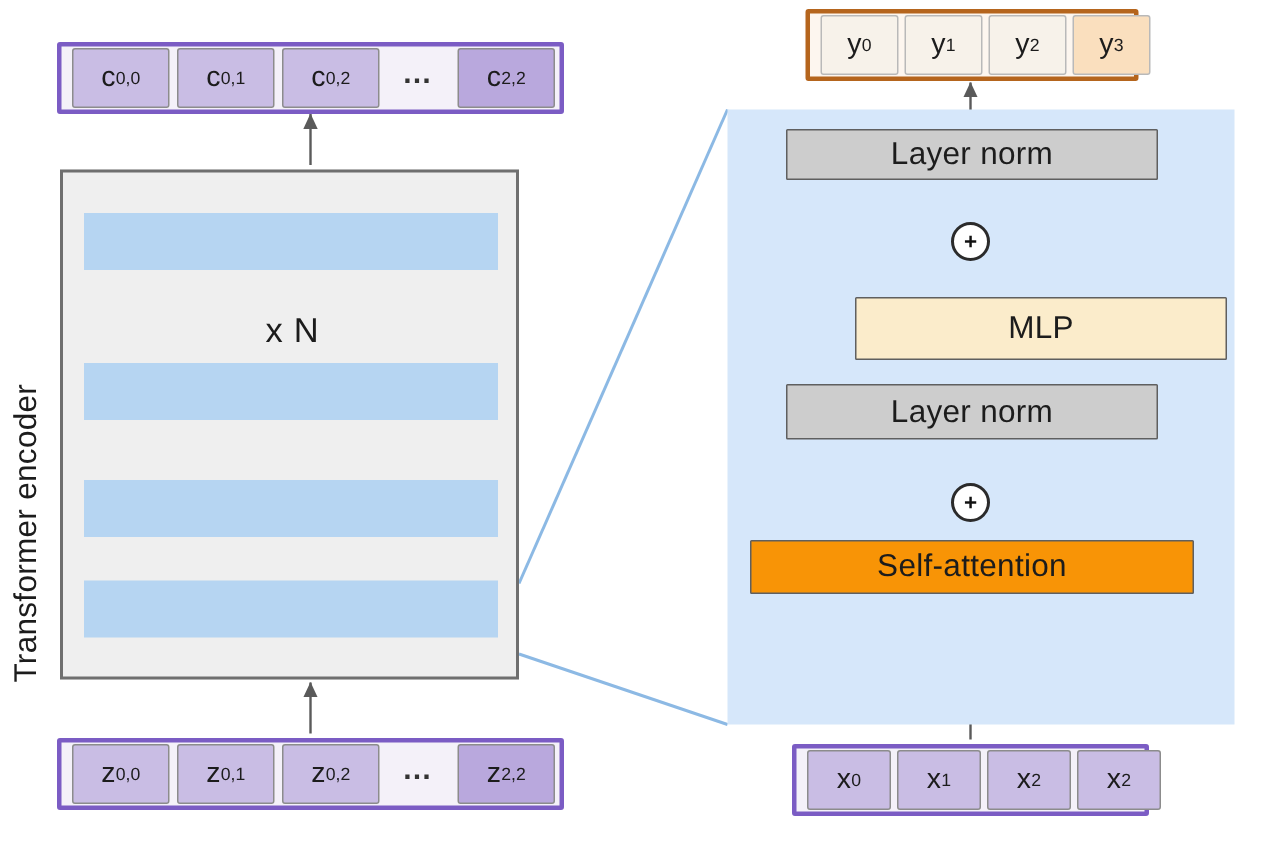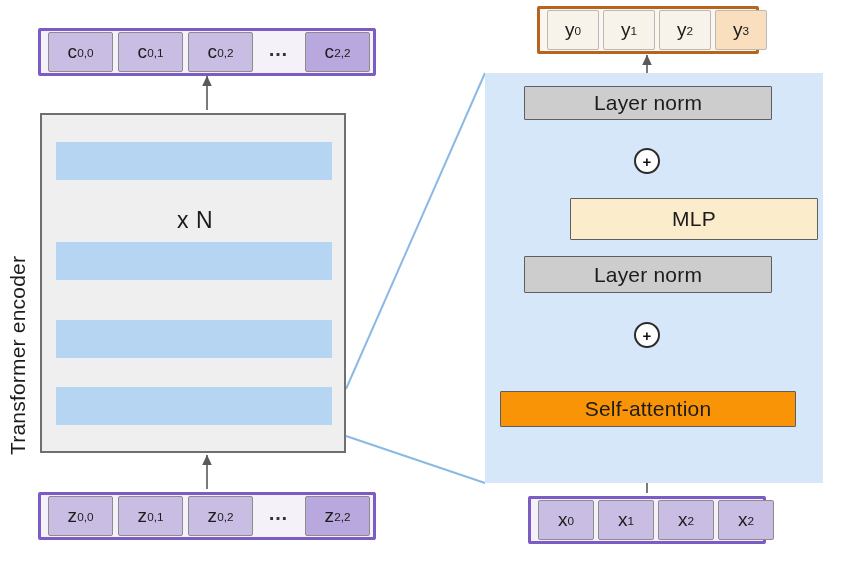--- a/index.html
+++ b/index.html
@@ -202,21 +202,21 @@
   <div class="abs blk gray" style="left:524px;top:86px;width:248px;height:34px;">Layer norm</div>
 
   <div class="abs plus" style="left:634px;top:148px;width:26px;height:26px;">+</div>
 
   <div class="abs blk cream" style="left:524px;top:198px;width:248px;height:42px;margin-left:46px;">MLP</div>
 
   <div class="abs blk gray" style="left:524px;top:256px;width:248px;height:37px;">Layer norm</div>
 
   <div class="abs plus" style="left:634px;top:322px;width:26px;height:26px;">+</div>
 
-  <div class="abs blk orange" style="left:500px;top:391px;width:296px;height:36px;">Self-attention</div>
+  <div class="abs blk orange" style="left:500px;top:360px;width:296px;height:36px;">Self-attention</div>
 
 
   <div class="abs token-row orange" id="y-row" style="left:537px;top:6px;width:222px;height:48px;">
       <div class="token cream" style="width: 50px; height: 38px; margin-right: 4px;">
         <span>y</span>
         <sub>0</sub>
       </div>
       <div class="token cream" style="width: 50px; height: 38px; margin-right: 4px;">
         <span>y</span>
         <sub>1</sub>

